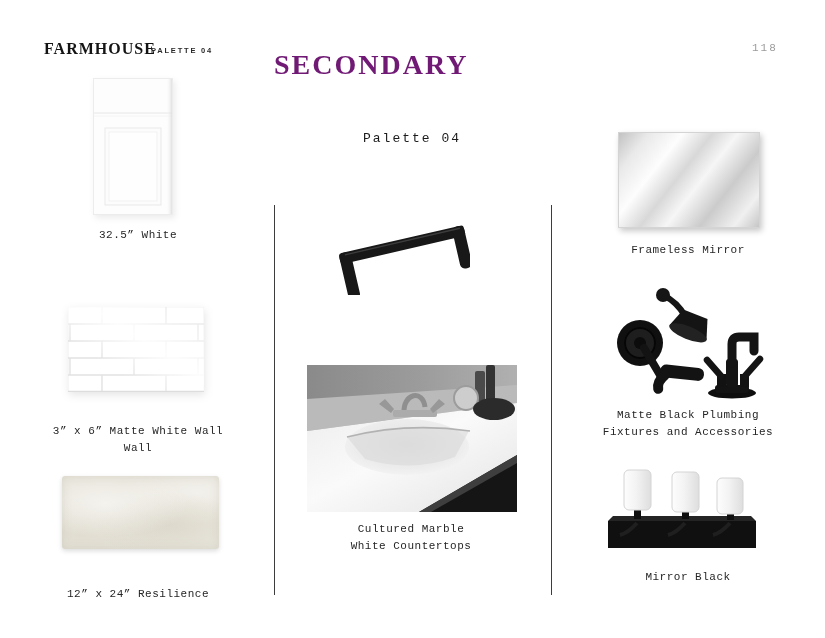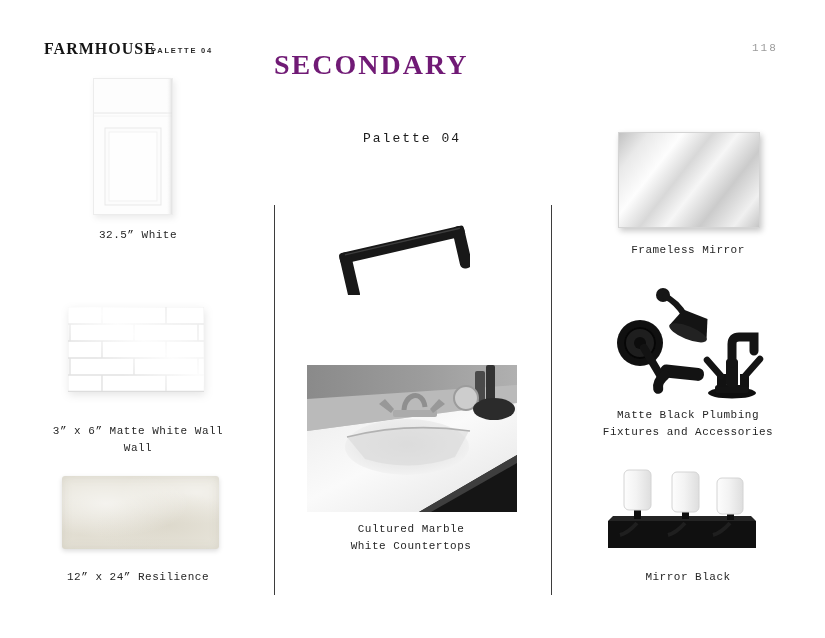--- a/index.html
+++ b/index.html
@@ -130,21 +130,21 @@
       <rect width="136" height="85" fill="url(#wash)"></rect>
       <line x1="0" y1="84.4" x2="136" y2="84.4" stroke="#dddddd" stroke-width="1.2"></line>
     </svg>
   </div>
   <div class="caption" style="left:18px;top:409px;width:240px;margin-top:14px;">
     <div>3” x 6” Matte White Wall</div>
     <div>Wall</div>
   </div>
 
   <div class="fig floortile" style="left:62px;top:476px;"></div>
-  <div class="caption" style="left:16px;top:569px;width:244px;">
+  <div class="caption" style="left:16px;top:586px;width:244px;">
     <div>12” x 24” Resilience</div>
   </div>
 
   <div class="fig" style="left:338px;top:203px;">
     <svg width="132" height="92" viewBox="0 0 132 92">
       <g transform="rotate(-13 66 50)" fill="#181818">
         <rect x="2" y="36" width="128" height="11" rx="3"></rect>
         <rect x="2" y="36" width="12" height="48" rx="5"></rect>
         <rect x="118" y="36" width="12" height="43" rx="5"></rect>
       </g>

